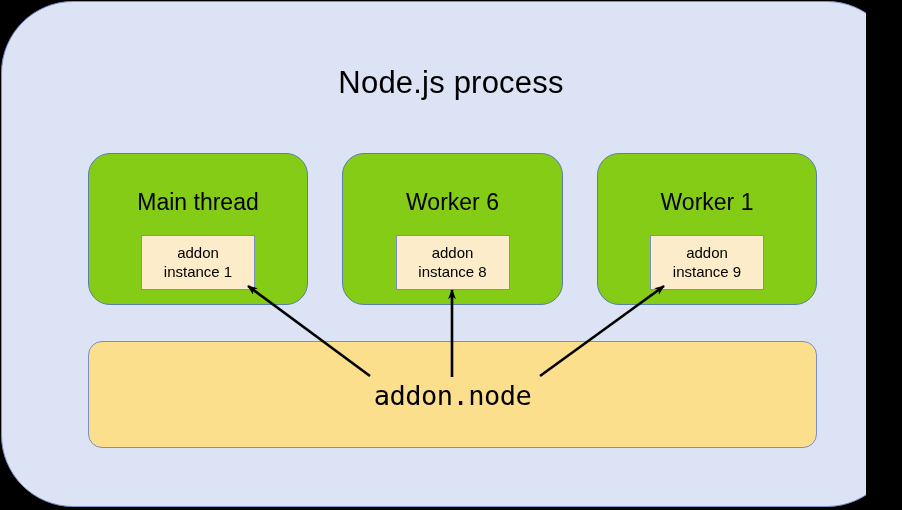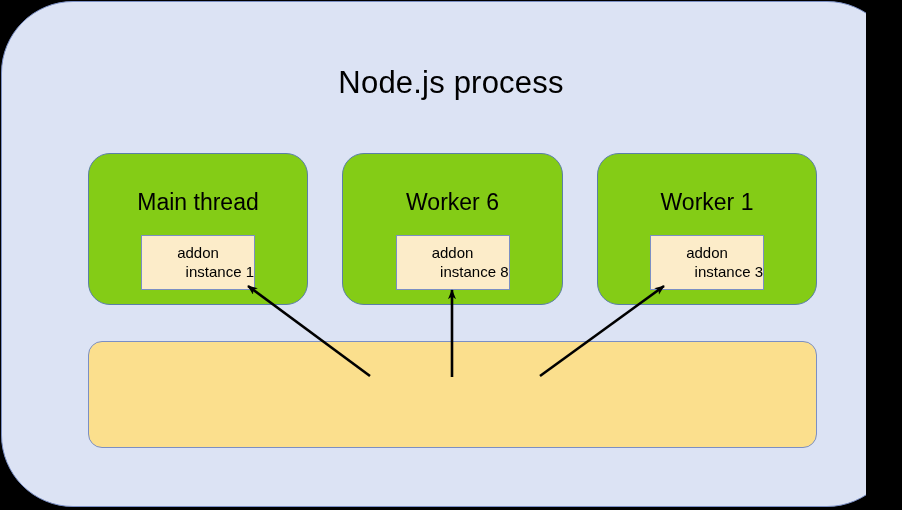--- a/index.html
+++ b/index.html
@@ -71,21 +71,21 @@
   .addon-line {
     position: absolute;
     left: 0;
     width: 100%;
     text-align: center;
     font-size: 15px;
     color: #000000;
     line-height: 19px;
   }
   .addon-line.l1 { top: 7px; }
-  .addon-line.l2 { top: 26px; text-align: right; }
+  .addon-line.l2 { top: 26px; }
 
   #lib-box {
     position: absolute;
     left: 88px;
     top: 341px;
     width: 729px;
     height: 107px;
     box-sizing: border-box;
     background: #fbdf8d;
     border: 1.5px solid #7b8fc4;
@@ -134,25 +134,26 @@
     <div class="addon-box">
       <div class="addon-line l1">addon</div>
       <div class="addon-line l2">instance 8</div>
     </div>
   </div>
 
   <div class="thread-box" style="left:597px; width:220px;">
     <div class="thread-title">Worker 1</div>
     <div class="addon-box">
       <div class="addon-line l1">addon</div>
-      <div class="addon-line l2">instance 3</div>
+      <div class="addon-line l2">instance 9</div>
     </div>
   </div>
 
   <div id="lib-box"></div>
+  <div id="lib-label">addon.node</div>
 
   <svg id="arrows" viewBox="0 0 902 510">
     <defs>
       <marker id="ah" markerWidth="11" markerHeight="11" refX="9.2" refY="4" orient="auto" markerUnits="userSpaceOnUse">
         <path d="M0,0 L10,4 L0,8 L2.6,4 Z" fill="#000000"></path>
       </marker>
     </defs>
     <line x1="370" y1="376" x2="248" y2="286" stroke="#000000" stroke-width="2.6" marker-end="url(#ah)"></line>
     <line x1="452" y1="377" x2="452" y2="290" stroke="#000000" stroke-width="2.6" marker-end="url(#ah)"></line>
     <line x1="540" y1="376" x2="664" y2="286" stroke="#000000" stroke-width="2.6" marker-end="url(#ah)"></line>

